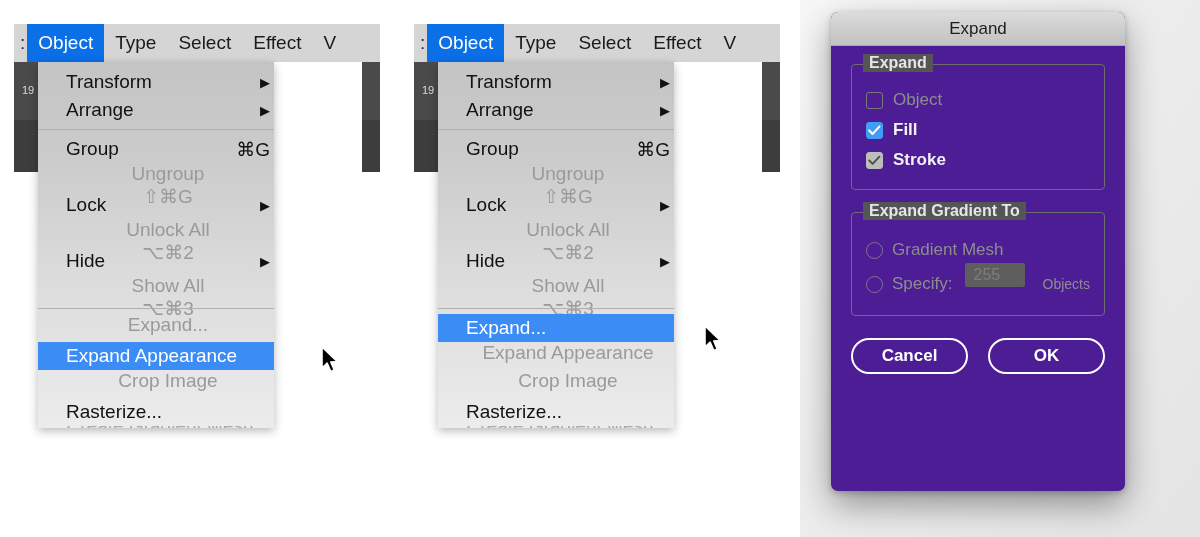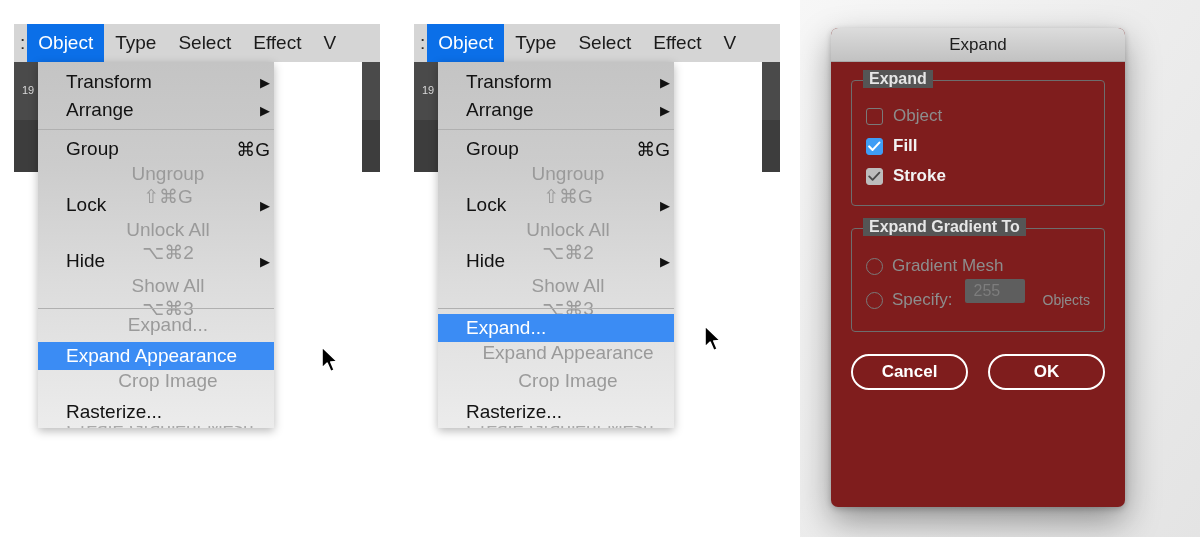--- a/index.html
+++ b/index.html
@@ -228,25 +228,25 @@
     overflow: hidden;
   }
   #shot-c .wallpaper {
     position: absolute;
     inset: 0;
     background: linear-gradient(125deg, #f7f7f7 0%, #ededed 45%, #e4e4e4 100%);
   }
   .dialog {
     position: absolute;
     left: 31px;
-    top: 28px;
+    top: 12px;
     width: 294px;
     height: 479px;
     border-radius: 7px;
-    background: #7f1d1d;
+    background: #4c1d95;
     box-shadow: 0 14px 34px rgba(0,0,0,0.38), 0 2px 6px rgba(0,0,0,0.22);
     overflow: hidden;
   }
   .dlg-titlebar {
     height: 33px;
     background: linear-gradient(to bottom, #dcdcdc 0%, #cfcfcf 48%, #c2c2c2 100%);
     border-bottom: 1px solid #a8a8a8;
     display: flex;
     align-items: center;
     justify-content: center;

